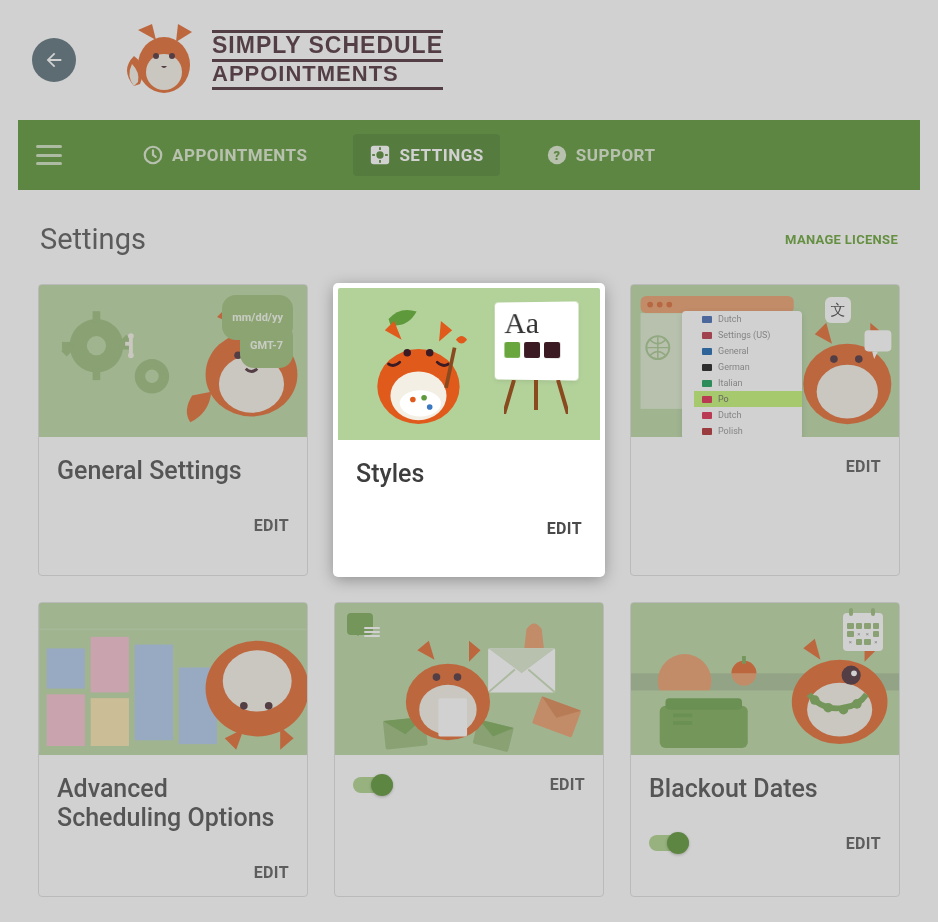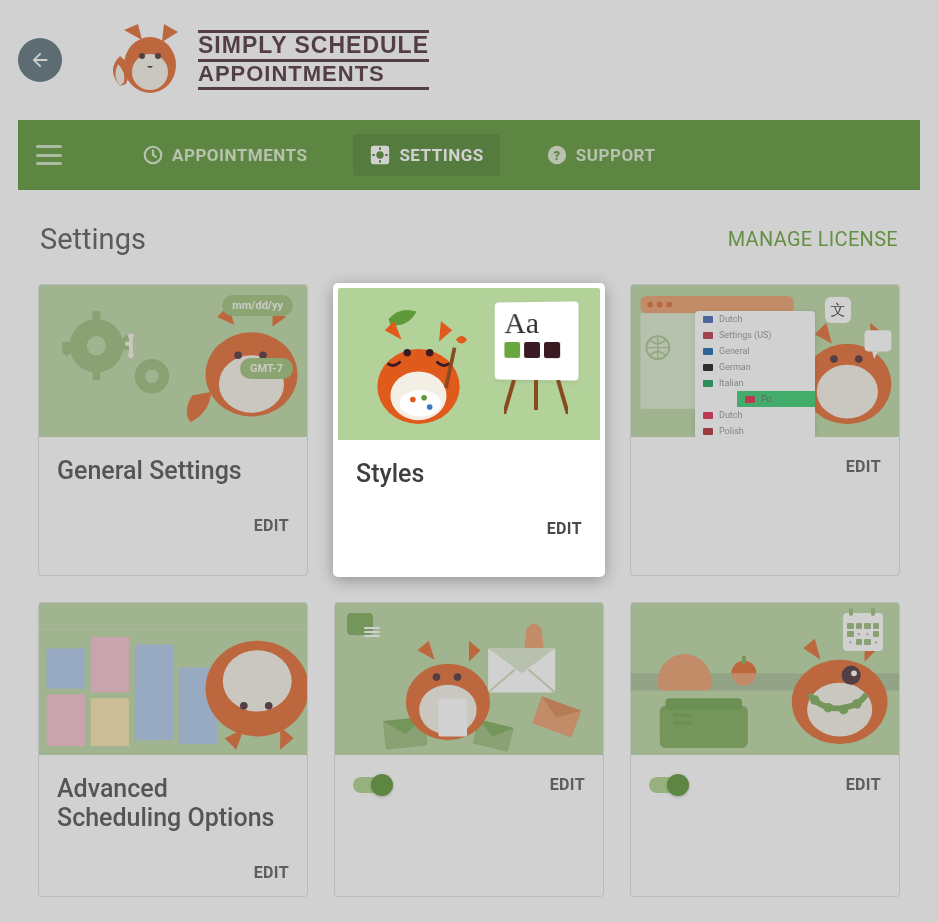--- a/index.html
+++ b/index.html
@@ -29,21 +29,21 @@
     overflow:hidden;
     position:relative;
   }
   
   .scrim{
     position:absolute;inset:0;background:rgba(128,128,128,0.36);pointer-events:none;
   }
 
   
   .topbar{
-    height:120px;display:flex;align-items:center;padding-left:18px;gap:50px;
+    height:120px;display:flex;align-items:center;padding-left:32px;gap:50px;
   }
   .back-btn{
     width:44px;height:44px;border-radius:50%;background:#4a626d;display:flex;align-items:center;justify-content:center;
   }
   .back-btn svg{width:22px;height:22px;fill:#fff;}
   .logo{display:flex;align-items:center;gap:16px;}
   .logo-fox{width:70px;height:80px;}
   .logo-text{font-family:"Arial Black",sans-serif;font-weight:900;color:var(--maroon);line-height:0.95;letter-spacing:1px;}
   .logo-text .l1{font-size:23px;border-top:3px solid var(--maroon);border-bottom:3px solid var(--maroon);padding:2px 0;}
   .logo-text .l2{font-size:22px;border-bottom:3px solid var(--maroon);padding:2px 0;}
@@ -56,48 +56,48 @@
   .hamb span{height:3px;background:#c9ddb8;border-radius:2px;}
   .nav-item{display:flex;align-items:center;gap:8px;color:#d6e7c8;font-weight:700;font-size:17px;letter-spacing:0.5px;padding:10px 16px;border-radius:4px;}
   .nav-item.active{background:var(--green-dark);color:#fff;}
   .nav-item svg{width:22px;height:22px;fill:currentColor;}
   .nav .spacer-sm{width:4px;}
 
   
   .content{background:var(--card-bg);margin:0 18px;padding:32px 20px 24px;border-top:none;}
   .page-head{display:flex;justify-content:space-between;align-items:center;margin:0 2px 28px;}
   .page-head h1{margin:0;font-weight:400;font-size:29px;color:var(--text-heading);}
-  .manage-license{color:var(--green-text);font-weight:400;font-size:20px;letter-spacing:0.3px;}
+  .manage-license{color:var(--green-text);font-weight:700;font-size:13px;letter-spacing:0.3px;}
 
   .grid{display:grid;grid-template-columns:repeat(3,1fr);gap:26px;}
 
   .card{
     border:1px solid var(--card-border);background:#fff;border-radius:4px;display:flex;flex-direction:column;position:relative;
   }
   .card.highlight{border:4px solid #fff;box-shadow:0 0 0 1px #fff,0 3px 16px rgba(0,0,0,0.35);position:relative;z-index:50;}
   .thumb{height:152px;background:var(--green-light);position:relative;overflow:hidden;border-radius:2px 2px 0 0;}
   .card-body{padding:20px 18px 14px;display:flex;flex-direction:column;gap:30px;min-height:132px;}
   .card-title{font-size:25px;color:#3e3e3e;font-weight:500;line-height:1.15;}
   .card-foot{display:flex;justify-content:flex-end;align-items:center;}
   .card-foot.has-toggle{justify-content:space-between;}
   .edit-link{font-weight:700;color:#4a4a4a;font-size:16px;letter-spacing:0.4px;}
 
   
   .toggle{width:40px;height:16px;background:#a4cf7d;border-radius:10px;position:relative;}
   .toggle::after{content:"";position:absolute;width:22px;height:22px;border-radius:50%;background:#4c8a22;top:-3px;left:18px;box-shadow:0 1px 3px rgba(0,0,0,0.3);}
 
   
-  .pill{position:absolute;background:var(--green-pill);color:#f1f7ea;border-radius:14px;font-size:11px;font-weight:700;padding:4px 10px;}
+  .pill{position:absolute;background:var(--green-pill);color:#f1f7ea;border-radius:14px;font-size:11px;font-weight:700;padding:16px 10px;}
   .pill.p1{top:10px;right:14px;}
-  .pill.p2{top:38px;right:14px;margin-top:35px;}
-
-  
-  .lang-list{position:absolute;background:#fff;border-radius:4px;left:64px;top:26px;width:120px;font-size:9px;box-shadow:0 2px 6px rgba(0,0,0,0.15);}
+  .pill.p2{top:38px;right:14px;}
+
+  
+  .lang-list{position:absolute;background:#fff;border-radius:4px;left:51px;top:26px;width:120px;font-size:9px;box-shadow:0 2px 6px rgba(0,0,0,0.15);padding-left:12px;}
   .lang-row{display:flex;align-items:center;gap:6px;padding:3px 8px;color:#888;}
-  .lang-row.sel{background:#22c55e;color:#555;margin-left:42px;}
+  .lang-row.sel{background:#bef264;color:#555;}
   .lang-flag{width:10px;height:7px;border-radius:1px;}
   .trans-badge{position:absolute;top:12px;right:48px;width:26px;height:26px;background:#fff;border-radius:6px;display:flex;align-items:center;justify-content:center;font-size:15px;color:#333;}
 
   
   .easel{position:absolute;right:22px;top:14px;}
   .easel-board{width:84px;height:78px;background:#fff;border-radius:4px;transform:perspective(200px) rotateY(-4deg);box-shadow:0 2px 4px rgba(0,0,0,0.08);padding:7px 10px;}
   .easel-board .aa{font-family:Georgia,serif;font-size:30px;color:#333;line-height:0.9;}
   .easel-board .swatches{display:flex;gap:4px;margin-top:6px;}
   .swatch{width:16px;height:16px;border-radius:2px;}
   .easel-legs{position:absolute;bottom:-34px;left:10px;width:64px;height:34px;}
@@ -459,20 +459,21 @@
             <div class="bo-x">×</div>
             <div class="bo-x">×</div>
             <div class="bo-dot"></div>
           <div class="bo-x">×</div>
             <div class="bo-dot"></div>
             <div class="bo-dot"></div>
             <div class="bo-x">×</div>
         </div>
       </div>
       <div class="card-body">
+        <div class="card-title">Blackout Dates</div>
         <div class="card-foot has-toggle">
           <div class="toggle"></div>
           <span class="edit-link">EDIT</span>
         </div>
       </div>
     </div>
 
   </div>
 </div>
 

